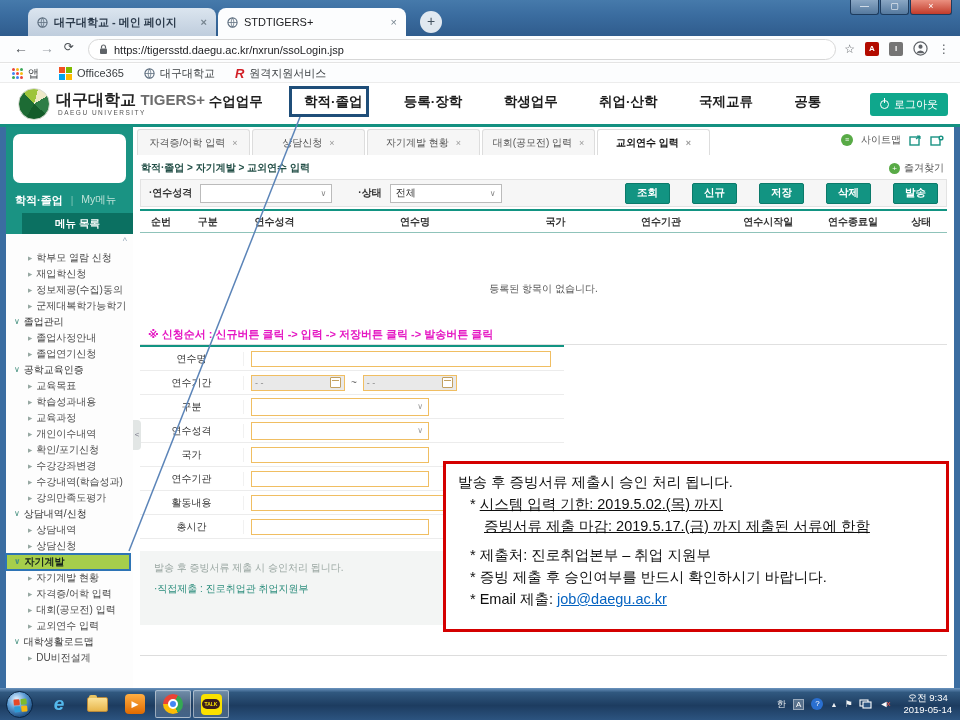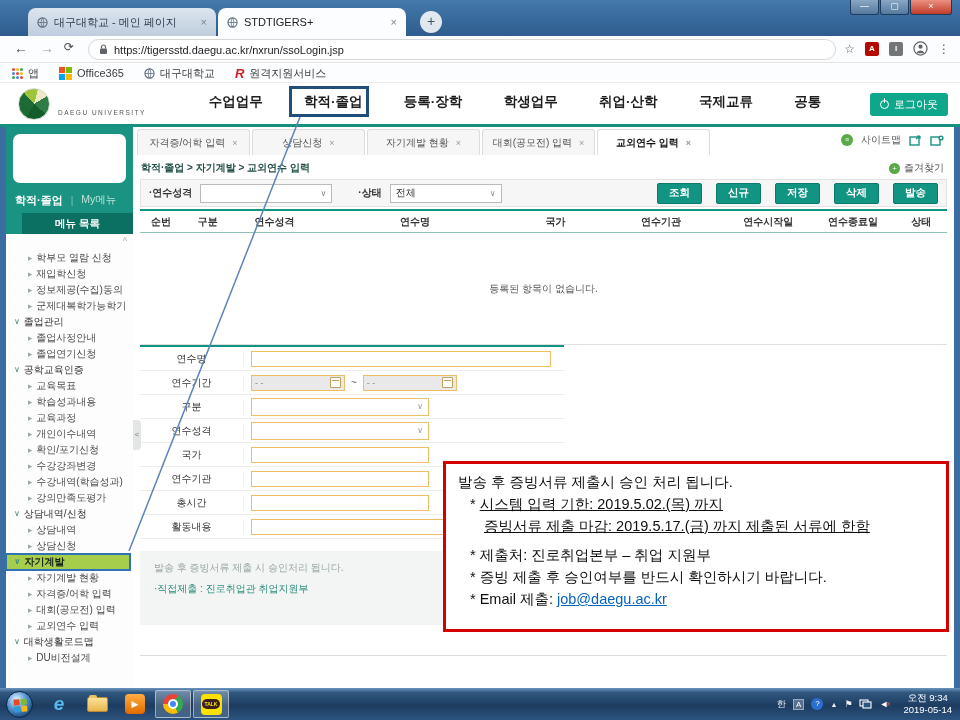--- a/index.html
+++ b/index.html
@@ -10,21 +10,21 @@
   
   .titlebar { position:absolute; top:0; left:0; right:0; height:36px;
               background:linear-gradient(180deg,#467aab 0%,#3b6da0 40%,#2f5c8d 100%); }
   .winctl { position:absolute; top:0; right:8px; display:flex; gap:1px; z-index:5; }
   .winbtn { width:29px; height:15px; background:linear-gradient(#8aa7c4,#55799e);
             border:1px solid #1d3b5d; border-top:none; border-radius:0 0 3px 3px;
             color:#fff; font-size:9px; line-height:12px; text-align:center; }
   .winbtn.close { width:42px; background:linear-gradient(#ea9080,#c23b2a); }
   .btab { position:absolute; top:8px; height:28px; width:188px; border-radius:8px 8px 0 0;
           display:flex; align-items:center; gap:6px; padding:0 9px; font-size:11px; }
-  .btab.inactive { left:28px; background:linear-gradient(#dbe5ef,#bfcddd); color:#2c3b4c; }
+  .btab.inactive { left:28px; background:linear-gradient(#dbe5ef,#bfcddd); color:#2c3b4c;font-weight:bold; }
   .btab.active { left:218px; background:#fcfdfe; color:#202124; }
   .btab .ttl { flex:1; white-space:nowrap; overflow:hidden; }
   .tclose { color:#76848f; font-size:11px; }
   .favglobe { width:11px; height:11px; flex:0 0 auto; }
   .newtab { position:absolute; left:420px; top:11px; width:22px; height:22px; border-radius:50%;
             background:rgba(255,255,255,.85); color:#44525f; text-align:center; line-height:21px; font-size:14px; }
   .toolbar { position:absolute; top:36px; left:0; right:0; height:27px; background:#fcfdfe;
              border-bottom:1px solid #e4e4e4; }
   .navarrow { position:absolute; top:4px; font-size:14px; color:#4a4f54; }
   .addr { position:absolute; left:88px; top:3px; width:748px; height:21px; background:#fff;
@@ -107,21 +107,21 @@
   .crumb { font-size:10px; font-weight:bold; color:#234f47; }
   .favlink { display:flex; align-items:center; gap:4px; font-size:10px; color:#555; }
   .favdot { width:11px; height:11px; border-radius:50%; background:#58aa46; color:#fff; font-size:8px;
             text-align:center; line-height:11px; }
   .filterbar { position:absolute; top:52px; left:7px; right:7px; height:28px; background:#f6f6f6;
                border:1px solid #e3e3e3; display:flex; align-items:center; padding:0 8px; }
   .flabel2 { font-size:10px; font-weight:bold; color:#333; }
   .fsel { height:19px; background:#fff; border:1px solid #bbb; display:flex; align-items:center;
           justify-content:space-between; padding:0 5px; font-size:10px; color:#333; margin-left:8px; }
   .fsel .chev { color:#888; font-size:8px; }
-  .btnrow { margin-left:auto; display:flex; gap:14px; }
+  .btnrow { margin-left:auto; display:flex; gap:22px; }
   .tealbtn { min-width:45px; height:21px; background:#129482; border:1px solid #0b7a6a; border-radius:2px;
              color:#fff; font-size:10.5px; font-weight:bold; display:flex; align-items:center;
              justify-content:center; padding:0 8px; }
   .gridtable { position:absolute; top:82px; left:7px; right:7px; }
   .thead { border-top:2px solid #129482; border-bottom:1px solid #8fc3ba; display:flex; height:24px;
            align-items:center; background:#fff; }
   .th { font-size:10px; font-weight:bold; color:#333; text-align:center; }
   .c1{width:42px}.c2{width:52px}.c3{width:82px}.c4{width:200px}.c5{width:82px}.c6{width:130px}
   .c7{width:85px}.c8{width:85px}.c9{width:52px}
   .tbody { height:112px; display:flex; align-items:center; justify-content:center; font-size:10px;
@@ -284,20 +284,24 @@
       <span>대구대학교</span>
     </span>
     <span class="bk">
       <span class="remoteR">R</span>
       <span>원격지원서비스</span>
     </span>
   </div>
 
   <div class="unihead">
     <div class="emblem"></div>
+    <div class="unititle">
+      <span>대구대학교</span>
+      <span class="brand">TIGERS+</span>
+    </div>
     <div class="unien">DAEGU UNIVERSITY</div>
     <div class="topnav">
       <span class="nitem">수업업무</span>
       <span class="nitem">학적·졸업</span>
       <span class="nitem">등록·장학</span>
       <span class="nitem">학생업무</span>
       <span class="nitem">취업·산학</span>
       <span class="nitem">국제교류</span>
       <span class="nitem">공통</span>
     </div>
@@ -497,20 +501,21 @@
         <span class="th c3">연수성격</span>
         <span class="th c4">연수명</span>
         <span class="th c5">국가</span>
         <span class="th c6">연수기관</span>
         <span class="th c7">연수시작일</span>
         <span class="th c8">연수종료일</span>
         <span class="th c9">상태</span>
       </div>
       <div class="tbody">등록된 항목이 없습니다.</div>
     </div>
+    <div class="ordernote">※ 신청순서 : 신규버튼 클릭 -&gt; 입력 -&gt; 저장버튼 클릭 -&gt; 발송버튼 클릭</div>
 
     <div class="form">
       <div class="frow">
         <span class="flab">연수명</span>
         <span class="fctl">
             <input class="tin wide" style="">
           </span>
       </div>
       <div class="frow">
         <span class="flab">연수기간</span>
@@ -548,29 +553,29 @@
             <input class="tin mid" style="">
           </span>
       </div>
       <div class="frow">
         <span class="flab">연수기관</span>
         <span class="fctl">
             <input class="tin mid" style="">
           </span>
       </div>
       <div class="frow">
+        <span class="flab">활동내용</span>
+        <span class="fctl">
+            <input class="tin wide" style="">
+          </span>
+      </div>
+      <div class="frow">
         <span class="flab">총시간</span>
         <span class="fctl">
             <input class="tin mid" style="">
-          </span>
-      </div>
-      <div class="frow">
-        <span class="flab">활동내용</span>
-        <span class="fctl">
-            <input class="tin wide" style="">
           </span>
       </div>
     </div>
 
     <div class="notepanel">
       <div class="np1">발송 후 증빙서류 제출 시 승인처리 됩니다.</div>
       <div class="np2">·직접제출 : 진로취업관 취업지원부</div>
     </div>
     <div class="chr"></div>
   </div>

